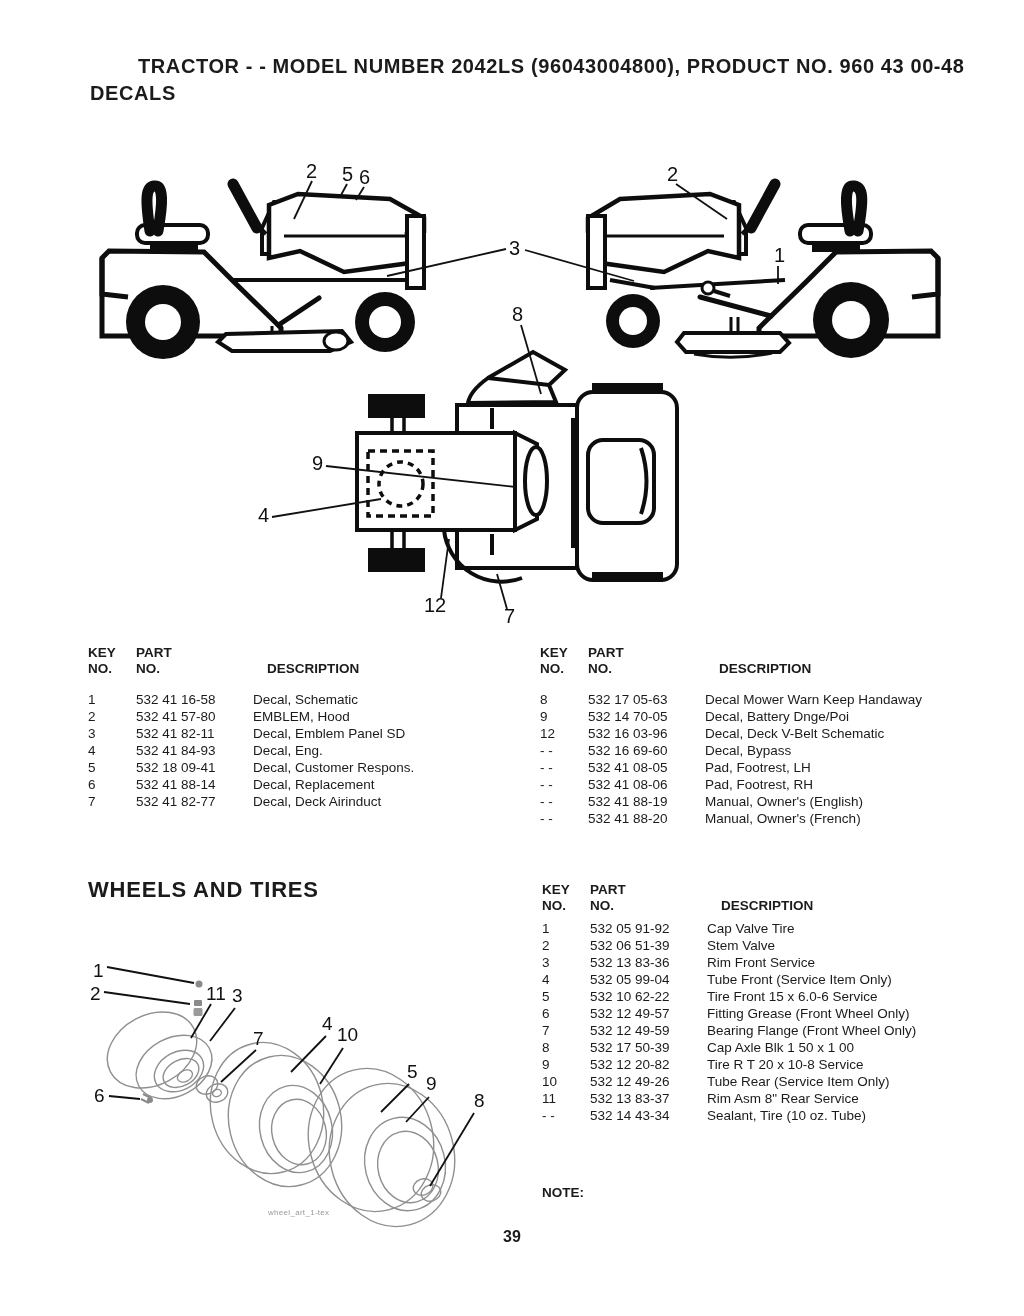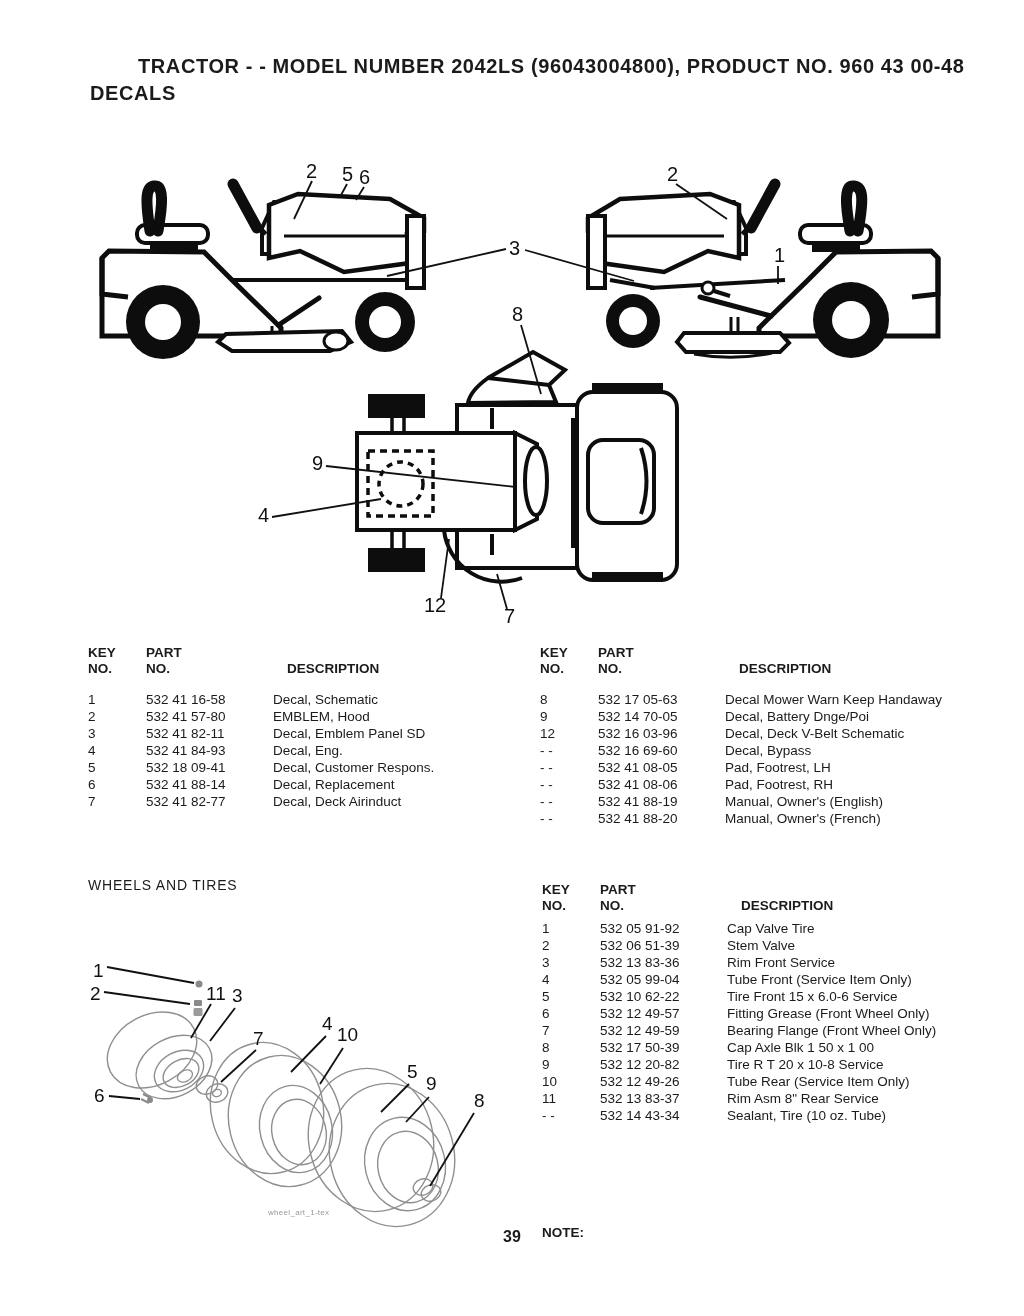--- a/index.html
+++ b/index.html
@@ -11,35 +11,35 @@
   .doc-title {
     position:absolute; left:90px; top:55px; width:880px;
     font-size:20px; font-weight:bold; letter-spacing:0.6px; white-space:nowrap;margin-left:48px;
   }
   .doc-subtitle {
     position:absolute; left:90px; top:82px;
     font-size:20px; font-weight:bold; letter-spacing:0.6px;
   }
   .wheels-heading {
     position:absolute; left:88px; top:877px;
-    font-size:14px; font-weight:normal; letter-spacing:0.8px;
+    font-size:22px; font-weight:bold; letter-spacing:0.8px;
   }
   .artsvg { position:absolute; }
   .ptable { position:absolute; font-size:13.5px; line-height:17px; }
-  .ptable .hdr-row, .ptable .row { display:grid; grid-template-columns:48px 117px 1fr;gap:10px; }
+  .ptable .hdr-row, .ptable .row { display:grid; grid-template-columns:48px 117px 1fr; }
   .ptable .hdr-row { font-weight:bold; line-height:16px; }
   .ptable .hdr-row .desc { padding-left:8px;margin-left:6px; }
   .ptable .rows { margin-top:14px; }
   .ptable.tight .rows { margin-top:6px; }
   .ptable .c { white-space:nowrap; }
   .note {
     position:absolute; left:542px; top:1184px; width:430px;
     font-size:13.5px; line-height:17px; display:grid; grid-template-columns:59px 1fr;
   }
-  .note-label { font-weight:bold;margin-top:40px; }
+  .note-label { font-weight:bold; }
   .page-number {
     position:absolute; left:0; top:1228px; width:1024px; text-align:center;
     font-size:16px; font-weight:bold;
   }
   svg text { font-family:"Liberation Sans", sans-serif; fill:#111; }
   .co  { font-size:20px; }
   .cow { font-size:19px; }
   .artlabel { font-size:8px; fill:#9a9a9a; letter-spacing:0.3px; }
   .blk { stroke:#0d0d0d; fill:#ffffff; }
   .ln  { stroke:#0d0d0d; fill:none; }

